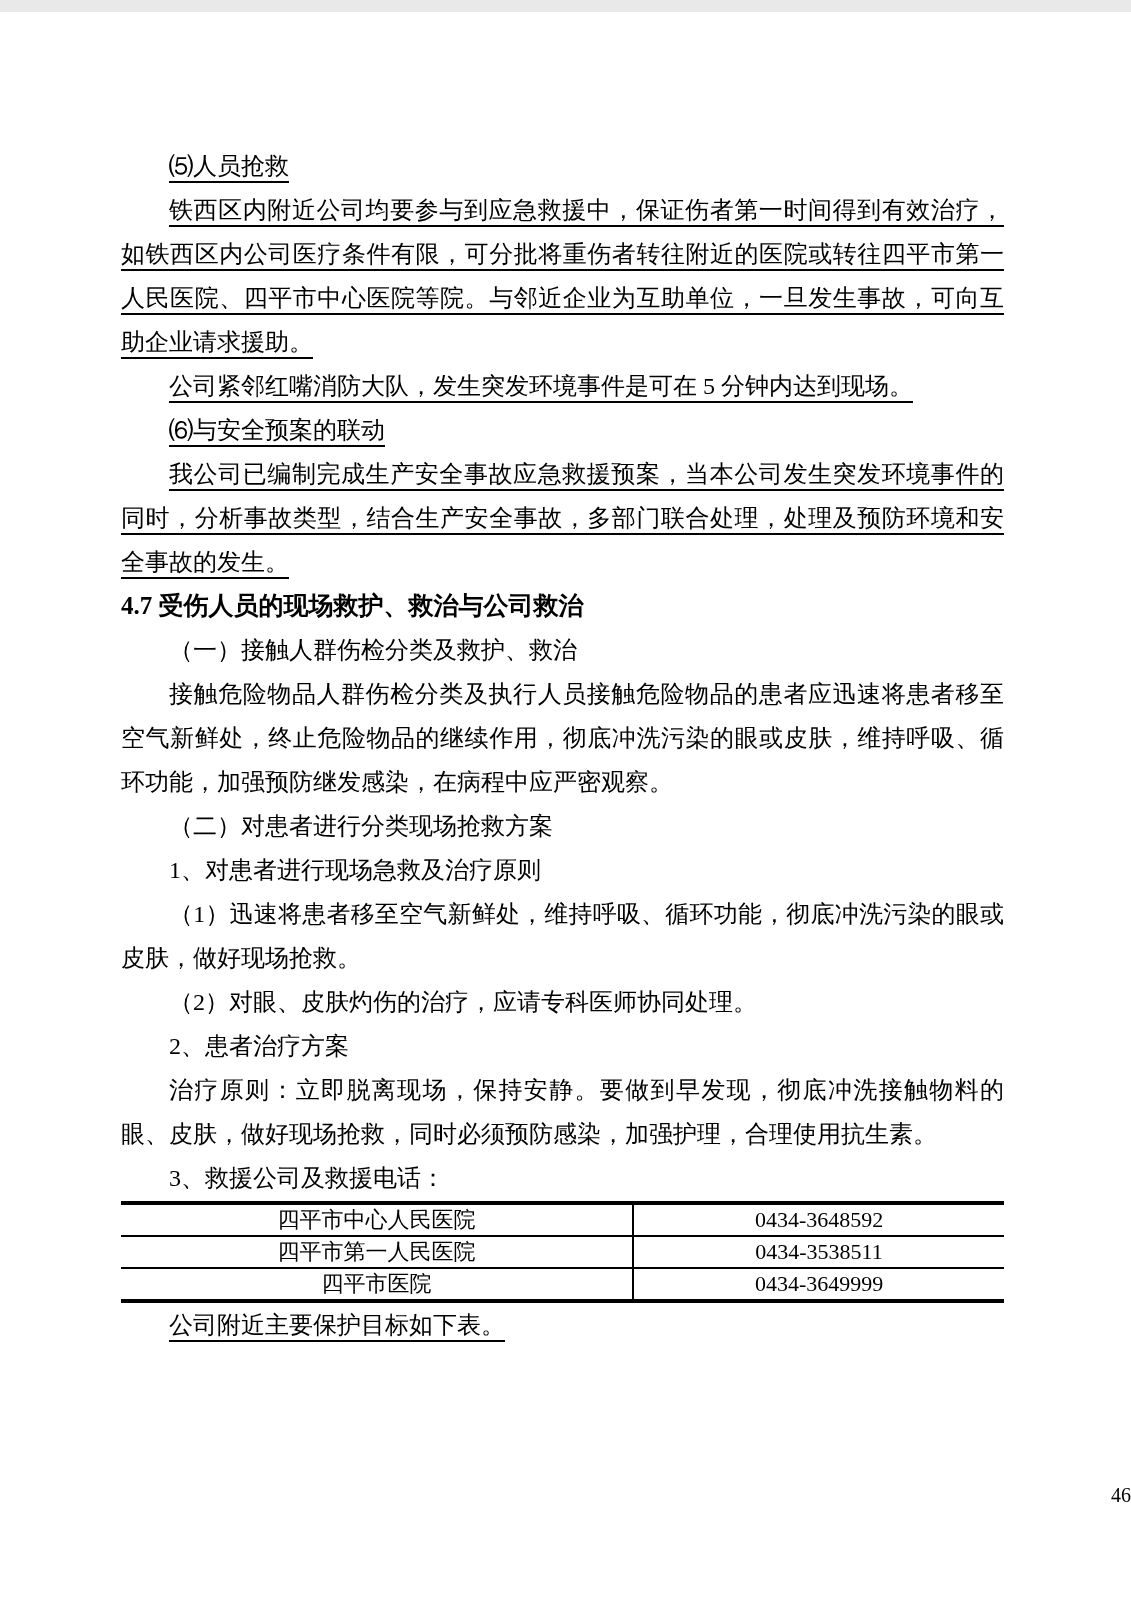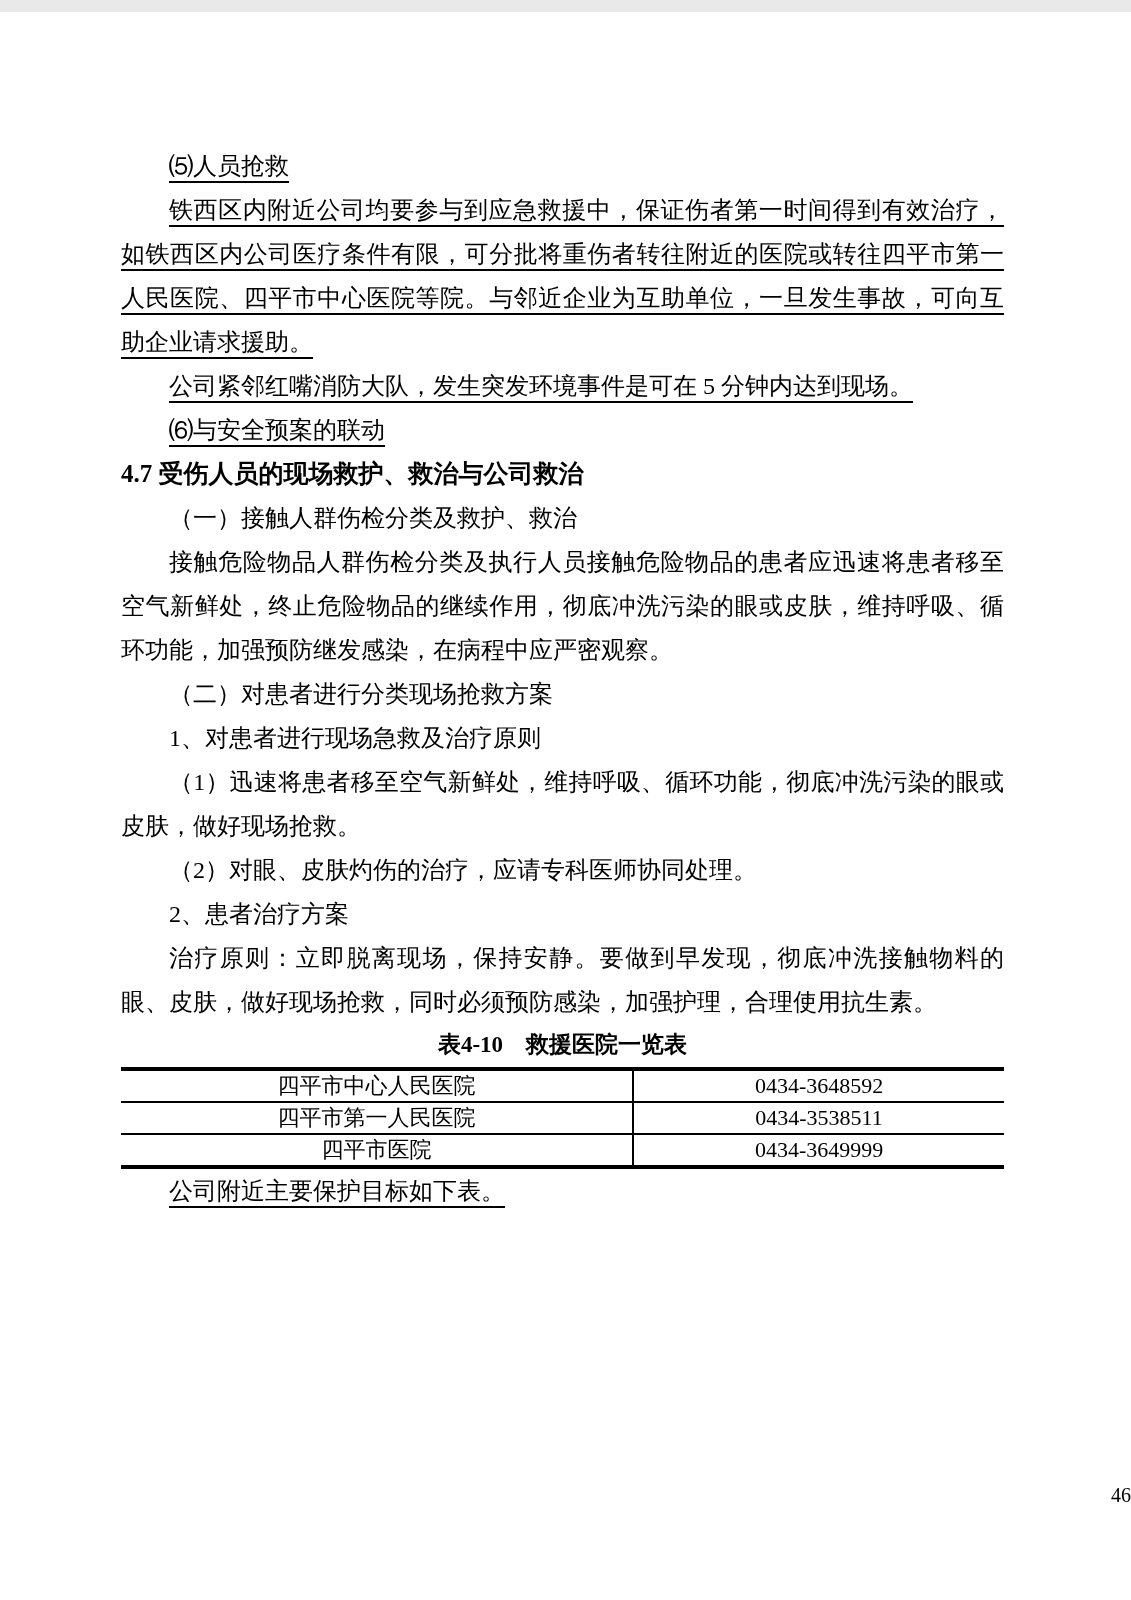--- a/index.html
+++ b/index.html
@@ -75,34 +75,35 @@
 <body>
 
 <div class="page">
   <div class="content">
 
     <p class="ln ind u">⑸人员抢救</p>
     <p class="ln ind u just">铁西区内附近公司均要参与到应急救援中，保证伤者第一时间得到有效治疗，如铁西区内公司医疗条件有限，可分批将重伤者转往附近的医院或转往四平市第一人民医院、四平市中心医院等院。与邻近企业为互助单位，一旦发生事故，可向互助企业请求援助。</p>
     <p class="ln ind u">公司紧邻红嘴消防大队，发生突发环境事件是可在 5 分钟内达到现场。</p>
 
     <p class="ln ind u">⑹与安全预案的联动</p>
+    <p class="ln ind u just">我公司已编制完成生产安全事故应急救援预案，当本公司发生突发环境事件的同时，分析事故类型，结合生产安全事故，多部门联合处理，处理及预防环境和安全事故的发生。</p>
 
     <h2 class="h">4.7 受伤人员的现场救护、救治与公司救治</h2>
 
     <p class="ln ind">（一）接触人群伤检分类及救护、救治</p>
     <p class="ln ind just">接触危险物品人群伤检分类及执行人员接触危险物品的患者应迅速将患者移至空气新鲜处，终止危险物品的继续作用，彻底冲洗污染的眼或皮肤，维持呼吸、循环功能，加强预防继发感染，在病程中应严密观察。</p>
 
     <p class="ln ind">（二）对患者进行分类现场抢救方案</p>
     <p class="ln ind">1、对患者进行现场急救及治疗原则</p>
     <p class="ln ind just">（1）迅速将患者移至空气新鲜处，维持呼吸、循环功能，彻底冲洗污染的眼或皮肤，做好现场抢救。</p>
     <p class="ln ind">（2）对眼、皮肤灼伤的治疗，应请专科医师协同处理。</p>
     <p class="ln ind">2、患者治疗方案</p>
     <p class="ln ind just">治疗原则：立即脱离现场，保持安静。要做到早发现，彻底冲洗接触物料的眼、皮肤，做好现场抢救，同时必须预防感染，加强护理，合理使用抗生素。</p>
+    <p class="ln ind">3、救援公司及救援电话：</p>
 
-    <p class="caption">表4-10　救援医院一览表</p>
 
     <table class="hospital-table">
       <tbody>
         <tr>
           <td class="c1">四平市中心人民医院</td>
           <td class="c2">0434-3648592</td>
         </tr>
         <tr>
           <td class="c1">四平市第一人民医院</td>
           <td class="c2">0434-3538511</td>

